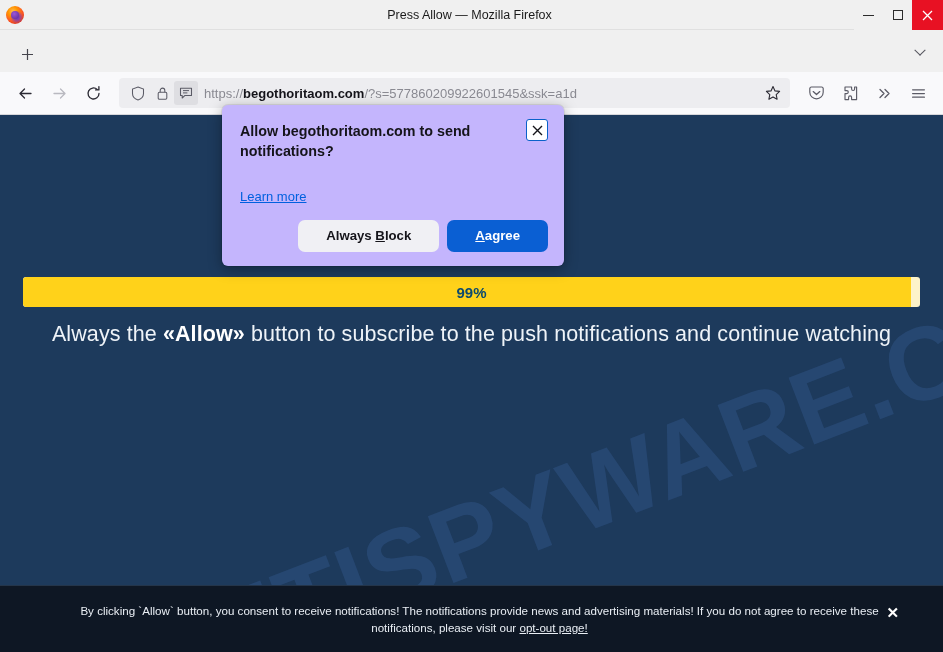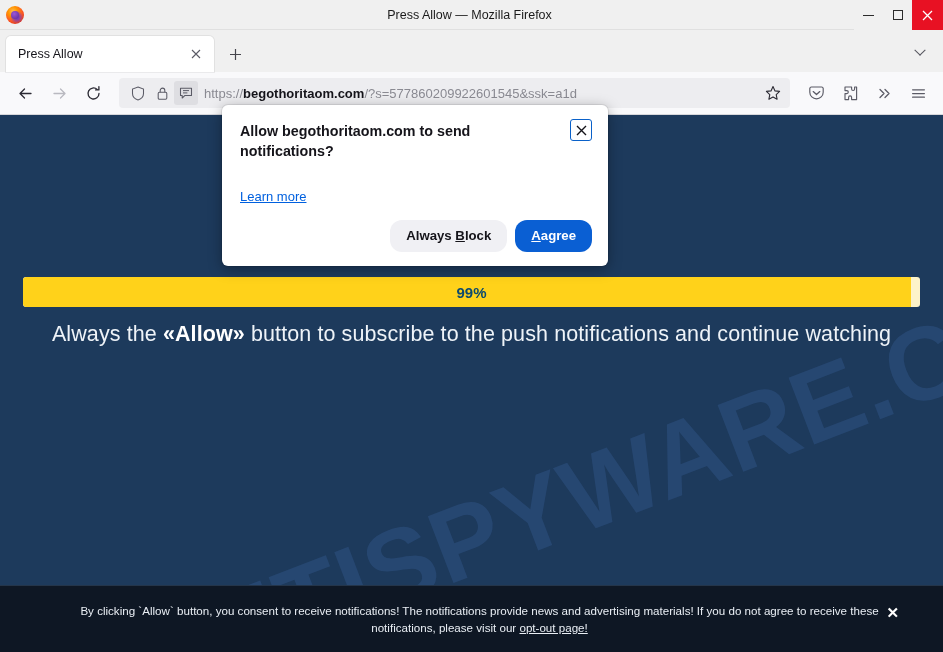--- a/index.html
+++ b/index.html
@@ -272,22 +272,22 @@
     font-weight: 700;
     color: #ffffff;
     line-height: 1;
   }
 
   
   .doorhanger {
     position: absolute;
     left: 222px;
     top: 105px;
-    width: 386px;
-    background: #ffffff;
+    width: 342px;
+    background: #c4b5fd;
     border-radius: 6px;
     box-shadow: 0 3px 14px rgba(0,0,0,.34), 0 0 0 1px rgba(0,0,0,.07);
     padding: 14px 16px 14px 18px;
     z-index: 20;
   }
   .dh-head {
     display: flex;
     align-items: flex-start;
     gap: 8px;
   }
@@ -318,22 +318,22 @@
   }
   .dh-actions {
     display: flex;
     justify-content: flex-end;
     gap: 8px;
     margin-top: 15px;
   }
   .btn {
     font-size: 13.2px;
     font-weight: 700;
-    padding: 8px 16px;
-    border-radius: 12px;
+    padding: 8px 28px;
+    border-radius: 7px;
     border: none;
     line-height: 16px;
     font-family: "Liberation Sans", sans-serif;
   }
   .btn-secondary { background: #f0f0f4; color: #15141a; }
   .btn-primary { background: #0a5fd3; color: #ffffff; }
   .btn u { text-decoration: underline; }
 </style>
 </head>
 <body>
@@ -352,28 +352,20 @@
         </div>
       <div class="win-btn close">
         <svg width="11" height="11" viewBox="0 0 11 11" aria-hidden="true">
           <path d="M1 1 L10 10 M10 1 L1 10" stroke="#fff" stroke-width="1.3" fill="none"></path>
         </svg>
       </div>
     </div>
   </div>
 
   <div class="tabbar">
-    <div class="tab">
-      <span class="tab-title">Press Allow</span>
-      <span class="tab-close">
-        <svg width="10" height="10" viewBox="0 0 10 10" aria-hidden="true">
-          <path d="M1 1 L9 9 M9 1 L1 9" stroke="#5b5b66" stroke-width="1.1" fill="none"></path>
-        </svg>
-      </span>
-    </div>
     <div class="newtab">
       <svg width="13" height="13" viewBox="0 0 13 13" aria-hidden="true">
         <path d="M6.5 1 V12 M1 6.5 H12" stroke="#45454d" stroke-width="1.2" fill="none"></path>
       </svg>
     </div>
     <div class="tab-list-btn">
       <span class="chev-d"></span>
     </div>
   </div>
 

